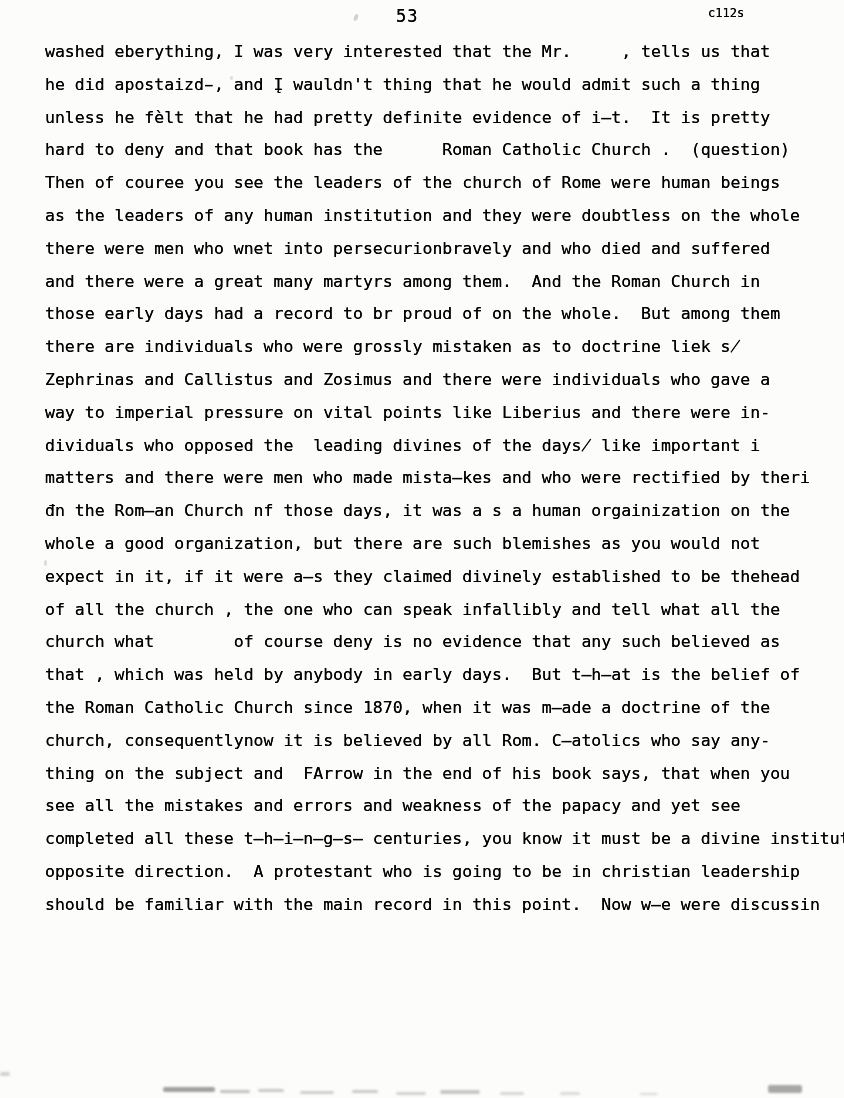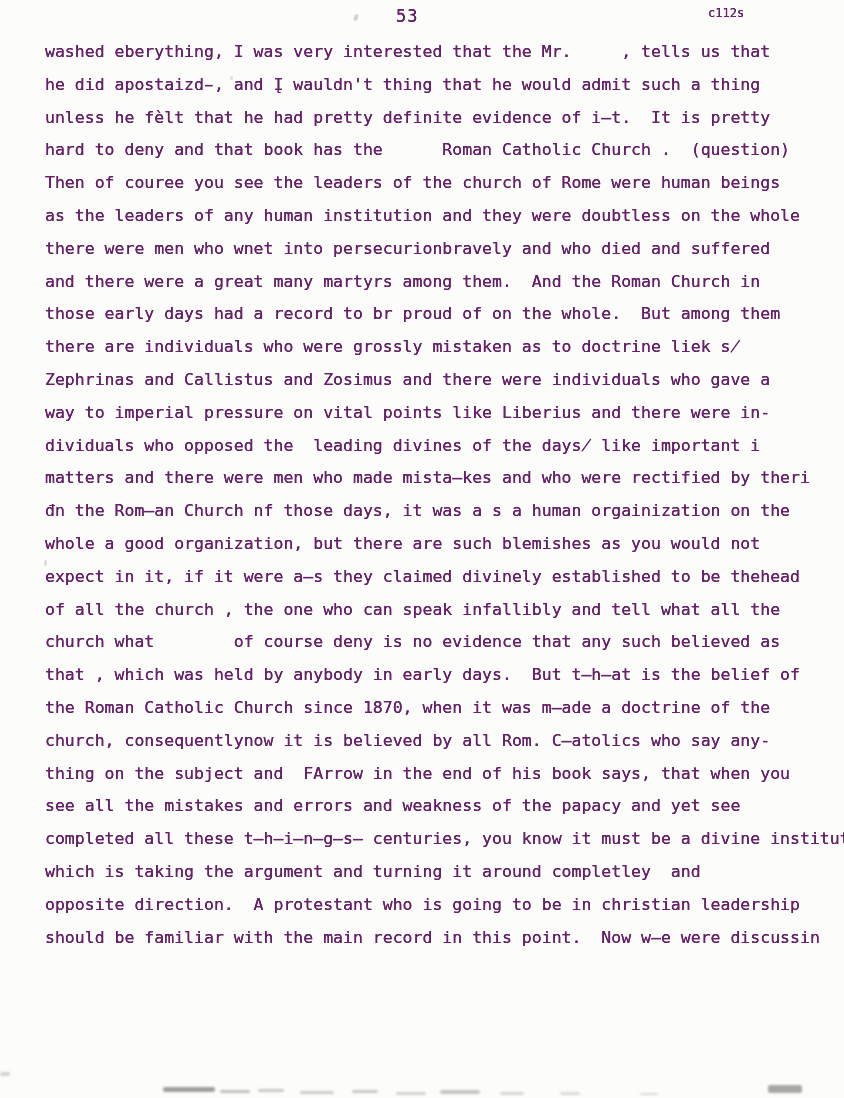--- a/index.html
+++ b/index.html
@@ -3,21 +3,21 @@
 <meta charset="utf-8">
 <style>
   html,body{margin:0;padding:0;background:#e8e8e6;}
   .page{
     position:relative;
     width:844px;height:1098px;
     margin:0 auto;
     background:#fcfcfa;
     overflow:hidden;
     font-family:"DejaVu Sans Mono","Liberation Mono",monospace;
-    color:#701a75;
+    color:#000000;
   }
   .hdr-num{
     position:absolute;top:6px;left:396px;
     font-size:17px;letter-spacing:1px;
     text-shadow:0 0 .5px #1c1c1c;
   }
   .hdr-code{
     position:absolute;top:6px;left:708px;
     font-size:12px;
     text-shadow:0 0 .5px #1c1c1c;
@@ -79,21 +79,20 @@
       <div class="line">whole a good organization, but there are such blemishes as you would not</div>
       <div class="line">expect in it, if it were a̶s they claimed divinely established to be thehead</div>
       <div class="line">of all the church , the one who can speak infallibly and tell what all the</div>
       <div class="line">church what        of course deny is no evidence that any such believed as</div>
       <div class="line">that , which was held by anybody in early days.  But t̶h̶at is the belief of</div>
       <div class="line">the Roman Catholic Church since 1870, when it was m̶ade a doctrine of the</div>
       <div class="line">church, consequentlynow it is believed by all Rom. C̶atolics who say any-</div>
       <div class="line">thing on the subject and  FArrow in the end of his book says, that when you</div>
       <div class="line">see all the mistakes and errors and weakness of the papacy and yet see</div>
       <div class="line">completed all these t̶h̶i̶n̶g̶s̶ centuries, you know it must be a divine institutior</div>
-      <div class="line">which is taking the argument and turning it around completley  and</div>
       <div class="line">opposite direction.  A protestant who is going to be in christian leadership</div>
       <div class="line">should be familiar with the main record in this point.  Now w̶e were discussin</div>
     </div>
 
   <div class="speck s1"></div>
   <div class="speck s2"></div>
   <div class="speck s3"></div>
   <div class="smudge m1"></div>
   <div class="smudge m2"></div>
   <div class="smudge m3"></div>

